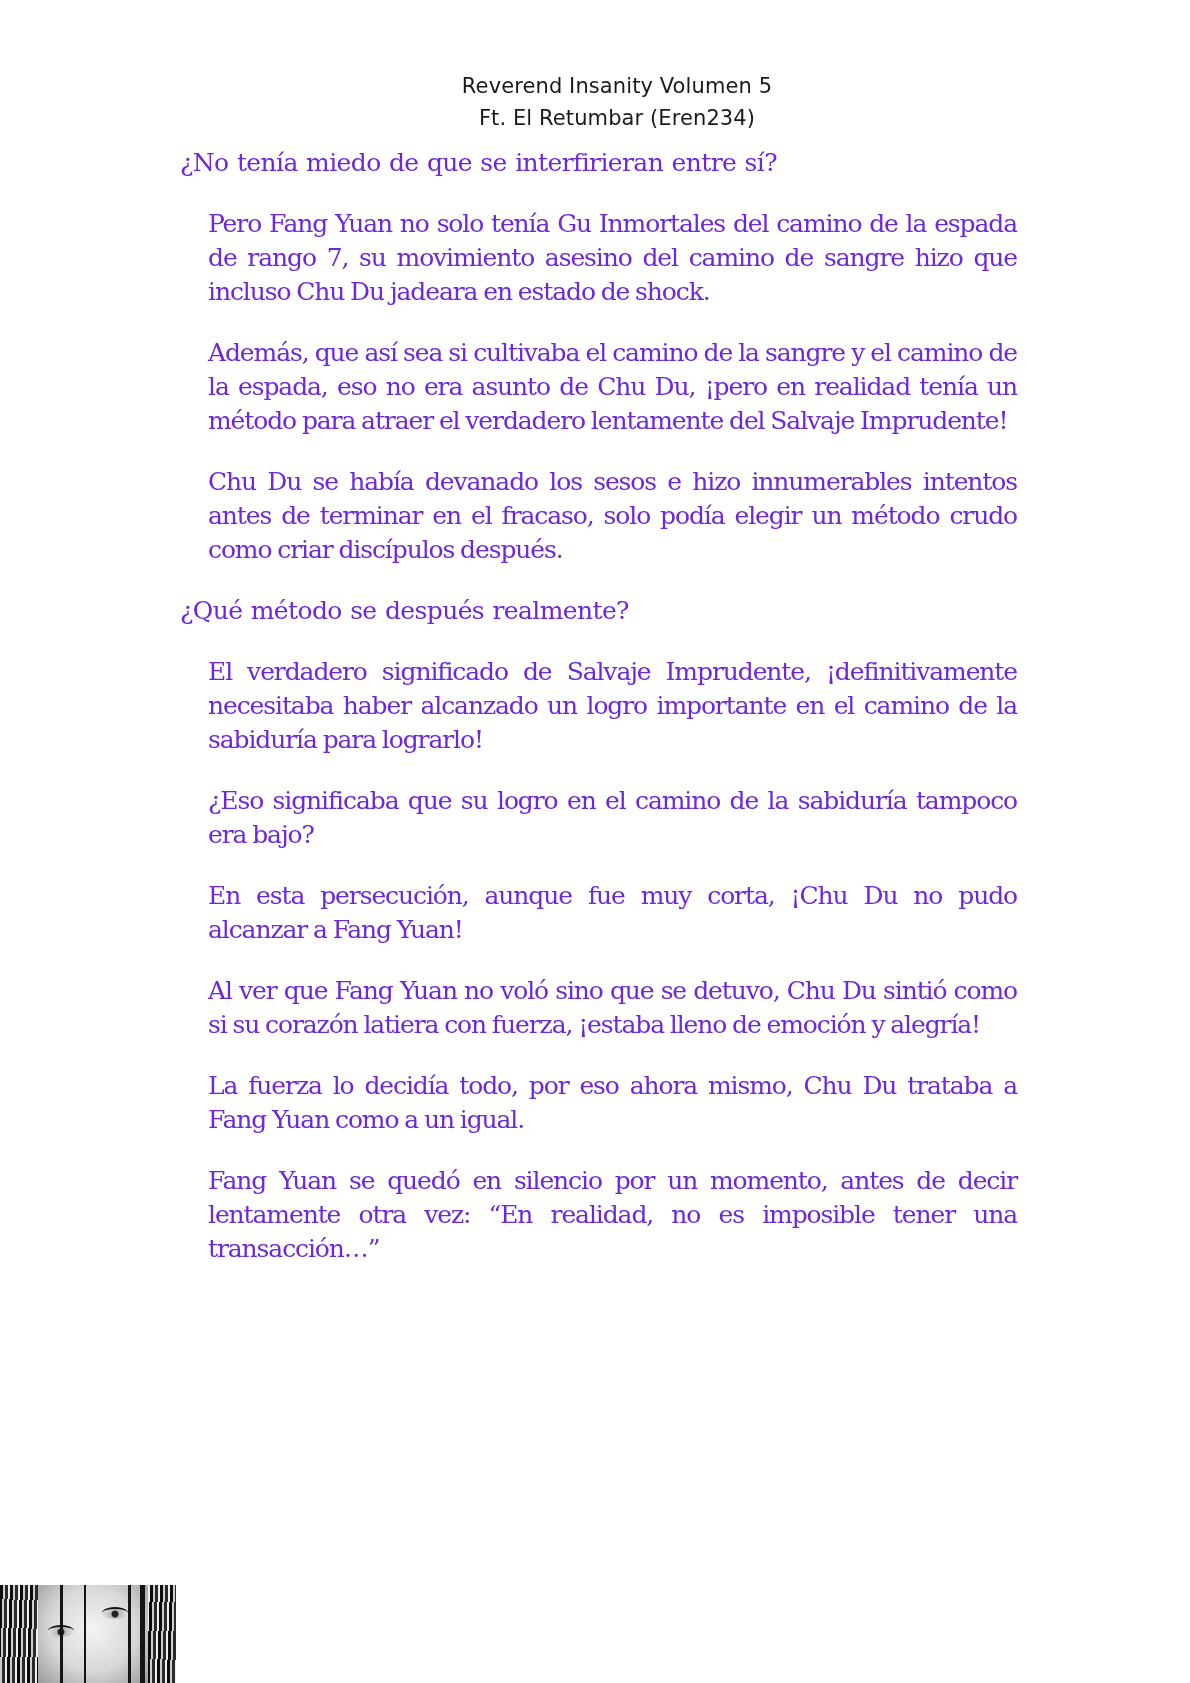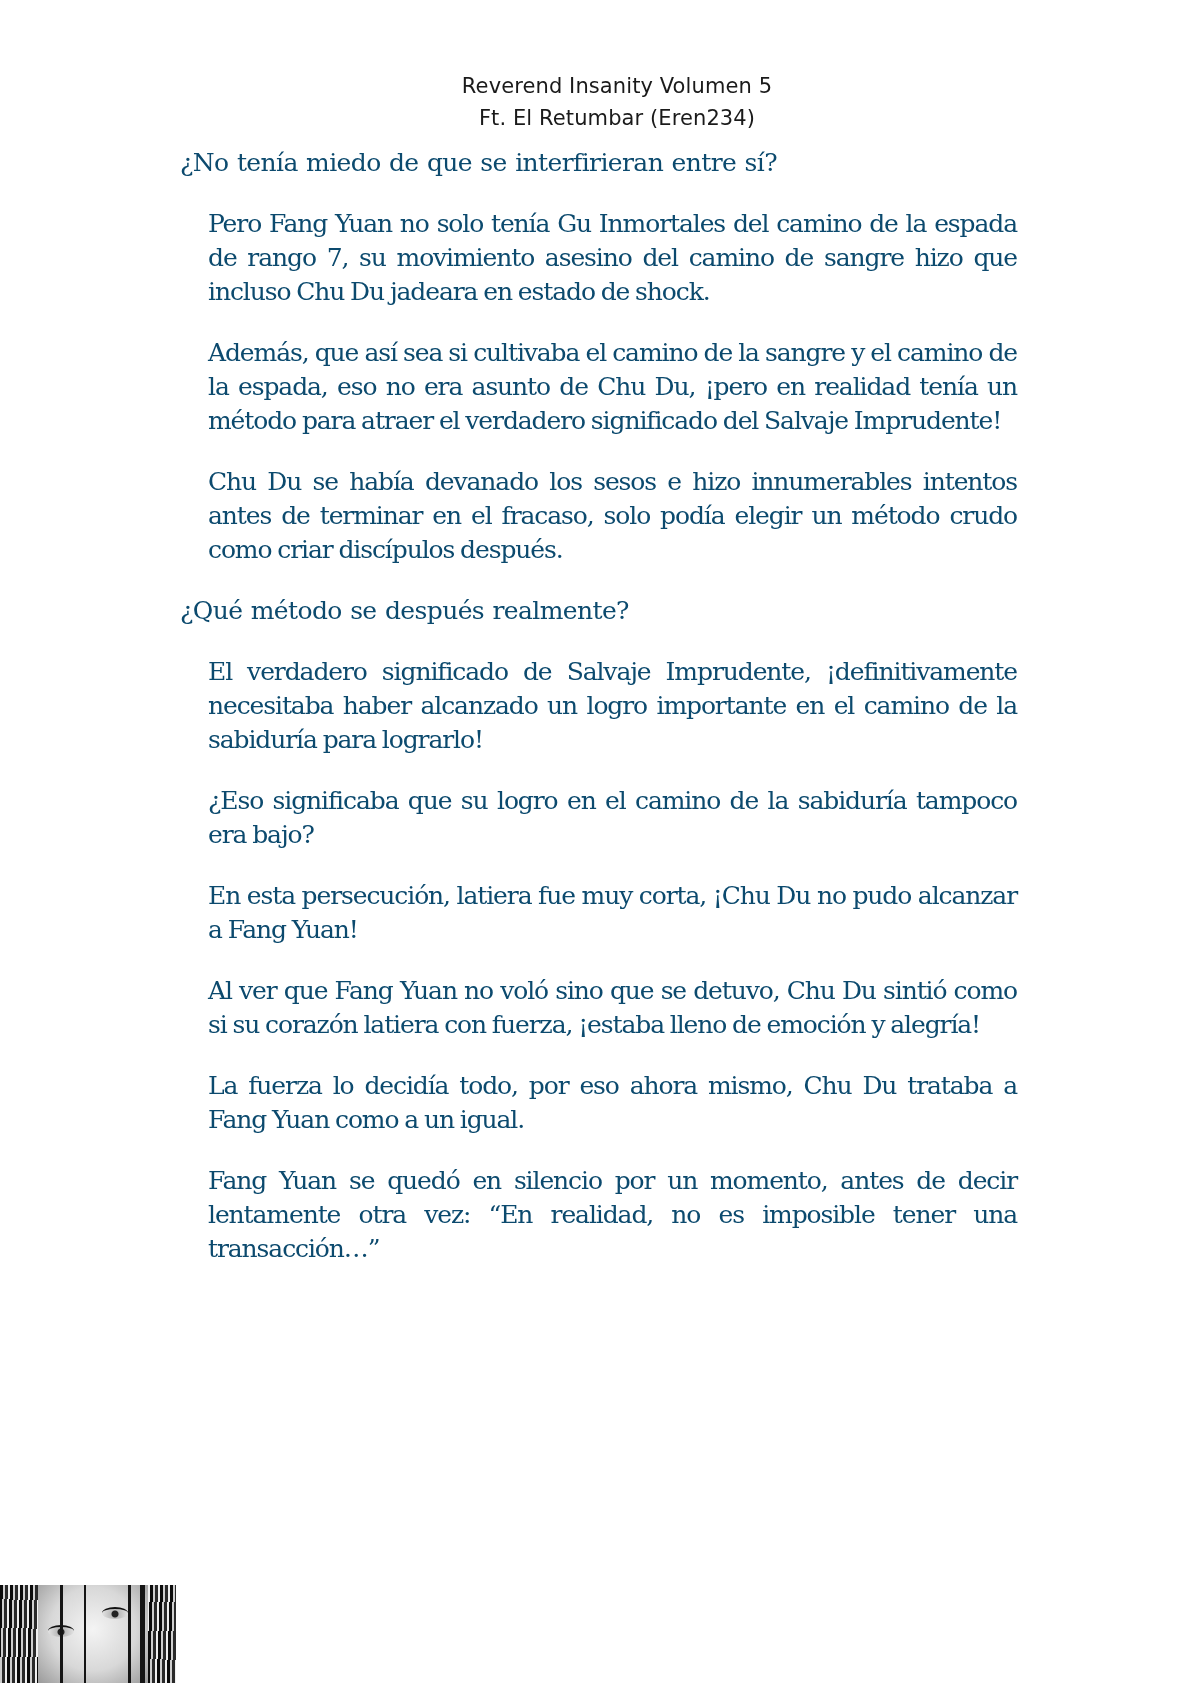--- a/index.html
+++ b/index.html
@@ -27,21 +27,21 @@
     }
     .page-header div { letter-spacing: 0.1px; margin-left: 44px; }
     .content {
       position: absolute;
       top: 146px;
       left: 180px;
       width: 837px;
       font-family: "DejaVu Serif", serif;
       font-size: 25px;
       line-height: 34px;
-      color: #0c4a6e;
+      color: #6d28d9;
     }
     .content p {
       margin: 0 0 27px 0;
       text-align: justify;
       text-align-last: left;
       letter-spacing: -0.6px;
       word-spacing: 1px;
     }
     .content p.tight { letter-spacing: -1.1px; word-spacing: -1px; margin-left: 28px; }
     .corner-art {
@@ -85,26 +85,26 @@
 <body>
 
 <header class="page-header">
   <div>Reverend Insanity Volumen 5</div>
   <div>Ft. El Retumbar (Eren234)</div>
 </header>
 
 <main class="content">
   <p>¿No tenía miedo de que se interfirieran entre sí?</p>
   <p class="tight">Pero Fang Yuan no solo tenía Gu Inmortales del camino de la espada de rango 7, su movimiento asesino del camino de sangre hizo que incluso Chu Du jadeara en estado de shock.</p>
-  <p class="tight">Además, que así sea si cultivaba el camino de la sangre y el camino de la espada, eso no era asunto de Chu Du, ¡pero en realidad tenía un método para atraer el verdadero significado del Salvaje Imprudente!</p>
+  <p class="tight">Además, que así sea si cultivaba el camino de la sangre y el camino de la espada, eso no era asunto de Chu Du, ¡pero en realidad tenía un método para atraer el verdadero lentamente del Salvaje Imprudente!</p>
   <p class="tight">Chu Du se había devanado los sesos e hizo innumerables intentos antes de terminar en el fracaso, solo podía elegir un método crudo como criar discípulos después.</p>
   <p>¿Qué método se después realmente?</p>
   <p class="tight">El verdadero significado de Salvaje Imprudente, ¡definitivamente necesitaba haber alcanzado un logro importante en el camino de la sabiduría para lograrlo!</p>
   <p class="tight">¿Eso significaba que su logro en el camino de la sabiduría tampoco era bajo?</p>
-  <p class="tight">En esta persecución, latiera fue muy corta, ¡Chu Du no pudo alcanzar a Fang Yuan!</p>
+  <p class="tight">En esta persecución, aunque fue muy corta, ¡Chu Du no pudo alcanzar a Fang Yuan!</p>
   <p class="tight">Al ver que Fang Yuan no voló sino que se detuvo, Chu Du sintió como si su corazón latiera con fuerza, ¡estaba lleno de emoción y alegría!</p>
   <p class="tight">La fuerza lo decidía todo, por eso ahora mismo, Chu Du trataba a Fang Yuan como a un igual.</p>
   <p class="tight">Fang Yuan se quedó en silencio por un momento, antes de decir lentamente otra vez: “En realidad, no es imposible tener una transacción…”</p>
 </main>
 
 <div class="corner-art">
   <div class="face"></div>
   <div class="eye left"></div>
   <div class="eye right"></div>
   <div class="strand" style="left:60px"></div>

